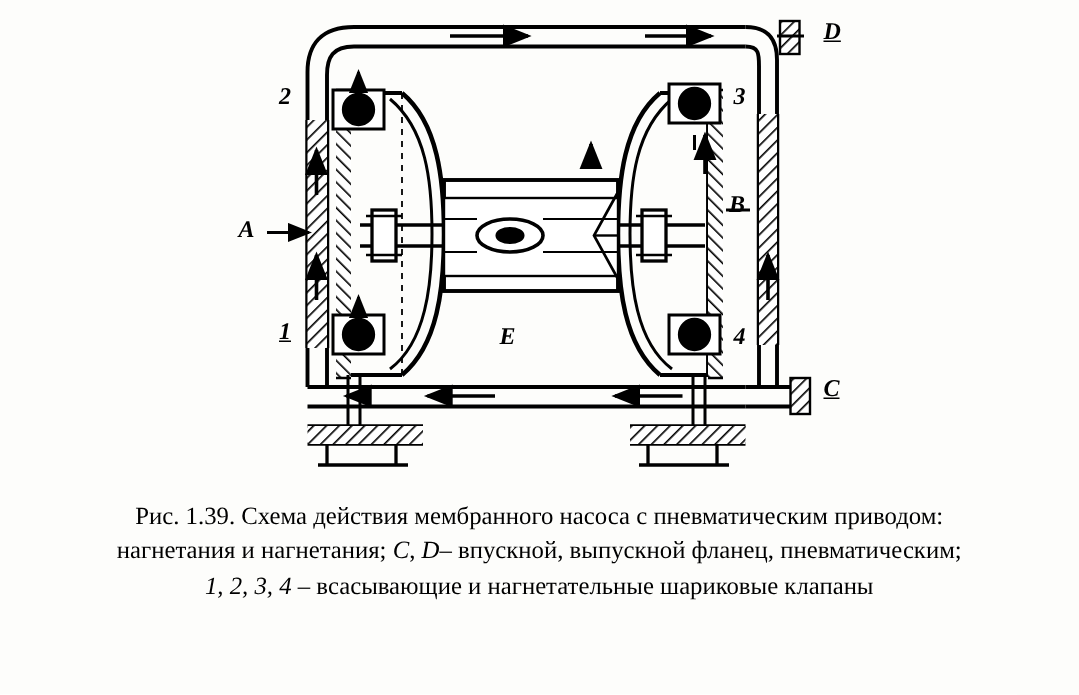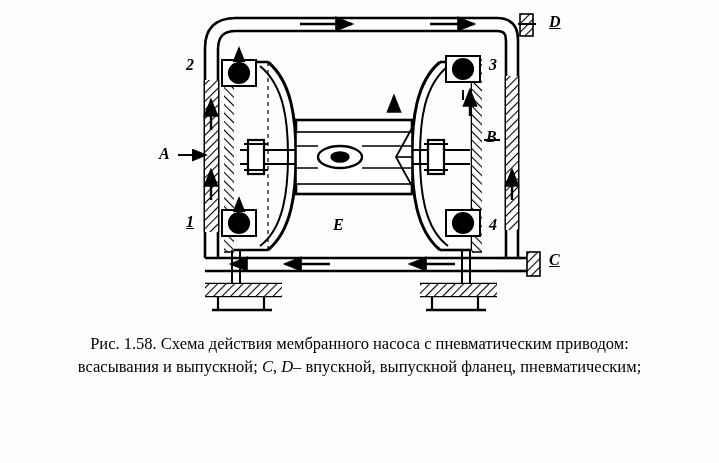--- a/index.html
+++ b/index.html
@@ -207,17 +207,18 @@
     <div class="lbl ul" style="left:549px; top:251px;">C</div>
     <div class="lbl ul" style="left:549px; top:13px;">D</div>
     <div class="lbl" style="left:333px; top:216px;">E</div>
     <div class="lbl ul" style="left:186px; top:213px;">1</div>
     <div class="lbl" style="left:186px; top:56px;">2</div>
     <div class="lbl" style="left:489px; top:56px;">3</div>
     <div class="lbl" style="left:489px; top:216px;">4</div>
   </div>
 
   <div id="caption">
-    <span class="line">Рис. 1.58. Схема действия мембранного насоса с пневматическим приводом:</span>
-    <span class="line"><span>всасывания и выпускной; </span><i>C</i><span>, </span><i>D</i><span>– впускной, выпускной фланец, пневматическим;</span></span>
+    <span class="line">Рис. 1.39. Схема действия мембранного насоса с пневматическим приводом:</span>
+    <span class="line"><span>нагнетания и нагнетания; </span><i>C</i><span>, </span><i>D</i><span>– впускной, выпускной фланец, пневматическим;</span></span>
+    <span class="line"><i>1, 2, 3, 4</i><span> – всасывающие и нагнетательные шариковые клапаны</span></span>
   </div>
 
 </div>
 
 </body></html>

